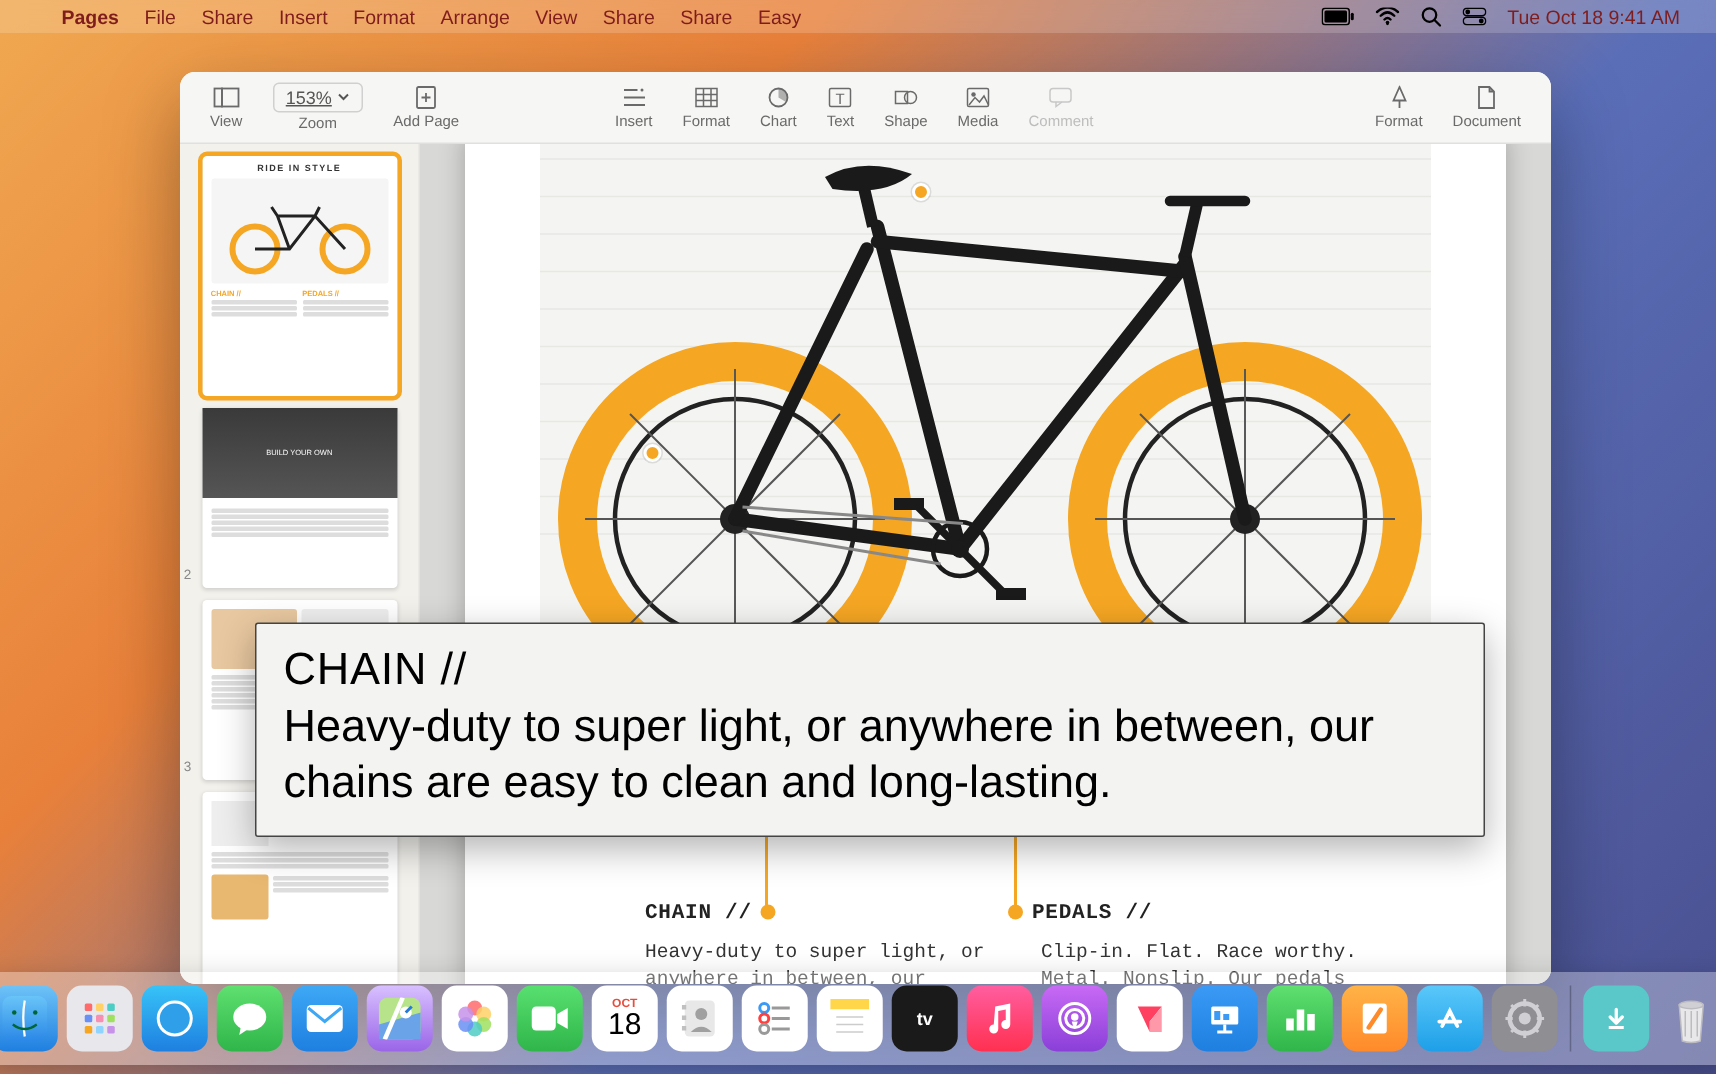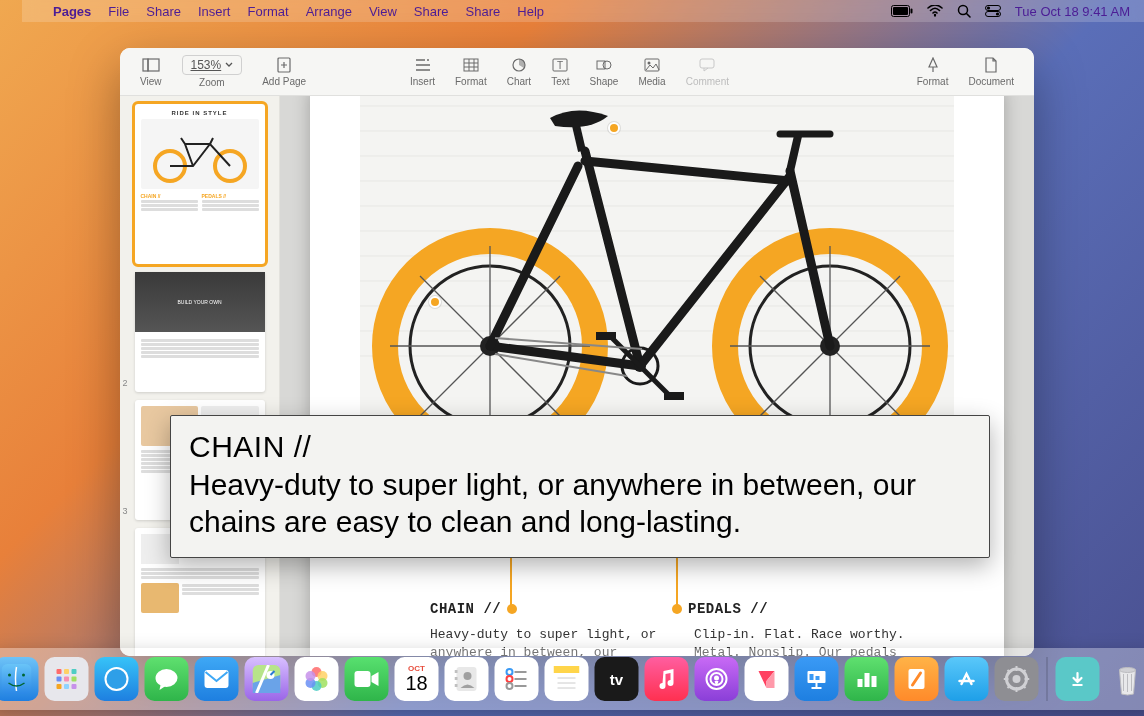--- a/index.html
+++ b/index.html
@@ -1,20 +1,20 @@
 <!DOCTYPE html>
 <html><head>
 <meta charset="utf-8">
 <style>
 * { margin: 0; padding: 0; box-sizing: border-box; }
 html, body { width: 1144px; height: 716px; overflow: hidden; font-family: -apple-system, "Helvetica Neue", Arial, sans-serif; }
 body { background: linear-gradient(135deg, #f0a850 0%, #e8803a 30%, #5a6eb8 60%, #4a5090 100%); position: relative; }
 
 
-.menubar { position: absolute; top: 0; left: 0; right: 0; height: 22px; background: rgba(255,255,255,0.18); backdrop-filter: blur(8px); display: flex; align-items: center; padding: 0 14px; font-size: 13px; color: #4c1d95; margin-left: 22px; }
+.menubar { position: absolute; top: 0; left: 0; right: 0; height: 22px; background: rgba(255,255,255,0.18); backdrop-filter: blur(8px); display: flex; align-items: center; padding: 0 24px; font-size: 13px; color: #7f1d1d; }
 .menubar .left { display: flex; gap: 17px; align-items: center; }
 .menubar .left .bold { font-weight: 600; }
 .menubar .right { margin-left: auto; display: flex; gap: 14px; align-items: center; font-size: 13px; }
 .menubar .right svg { display: block; }
 .apple { font-size: 15px; }
 
 
 .window { position: absolute; left: 120px; top: 48px; width: 914px; height: 608px; background: #fff; border-radius: 10px; box-shadow: 0 20px 50px rgba(0,0,0,0.35); overflow: hidden; display: flex; flex-direction: column; }
 .titlebar { height: 24px; display: flex; align-items: center; justify-content: center; background: #f6f6f4; position: relative; font-size: 12px; color: #555; }
 .traffic { position: absolute; left: 12px; top: 7px; display: flex; gap: 8px; }
@@ -82,21 +82,21 @@
     <span class="apple"></span>
     <span class="bold">Pages</span>
     <span>File</span>
     <span>Share</span>
     <span>Insert</span>
     <span>Format</span>
     <span>Arrange</span>
     <span>View</span>
     <span>Share</span>
     <span>Share</span>
-    <span>Help</span>
+    <span>Easy</span>
   </div>
   <div class="right">
     <span>
         <svg width="22" height="12" viewBox="0 0 22 12">
           <rect x="0.5" y="0.5" width="18" height="11" rx="2" fill="none" stroke="#000"></rect>
           <rect x="2" y="2" width="15" height="8" rx="1" fill="#000"></rect>
           <rect x="19.5" y="3.5" width="2" height="5" rx="1" fill="#000"></rect>
         </svg>
       </span>
     <span>
@@ -529,21 +529,21 @@
   <div class="app" style="background:#fff;">
       <svg width="26" height="26" viewBox="0 0 26 26">
         <rect width="26" height="7" fill="#ffd54a"></rect>
         <rect y="7" width="26" height="19" fill="#fff"></rect>
         <line x1="4" y1="12" x2="22" y2="12" stroke="#ccc"></line>
         <line x1="4" y1="17" x2="22" y2="17" stroke="#ccc"></line>
         <line x1="4" y1="22" x2="22" y2="22" stroke="#ccc"></line>
       </svg>
     </div>
   <div class="app" style="background:#1a1a1a;">
-      <span style="font-size:15px;font-weight:600;">tv</span>
+      <span style="font-size:12px;font-weight:600;">tv</span>
     </div>
   <div class="app" style="background:linear-gradient(180deg,#ff5ea0,#ff3050);">
       <svg width="20" height="22" viewBox="0 0 20 22">
         <path d="M7 3 L17 1 L17 15 A3 3 0 1 1 14 12 L14 5 L9 6 L9 18 A3 3 0 1 1 6 15 Z" fill="#fff"></path>
       </svg>
     </div>
   <div class="app" style="background:linear-gradient(180deg,#c86af5,#8a3fd8);">
       <svg width="24" height="24" viewBox="0 0 24 24">
         <circle cx="12" cy="12" r="10" fill="none" stroke="#fff" stroke-width="2"></circle>
         <circle cx="12" cy="12" r="6" fill="none" stroke="#fff" stroke-width="2"></circle>

